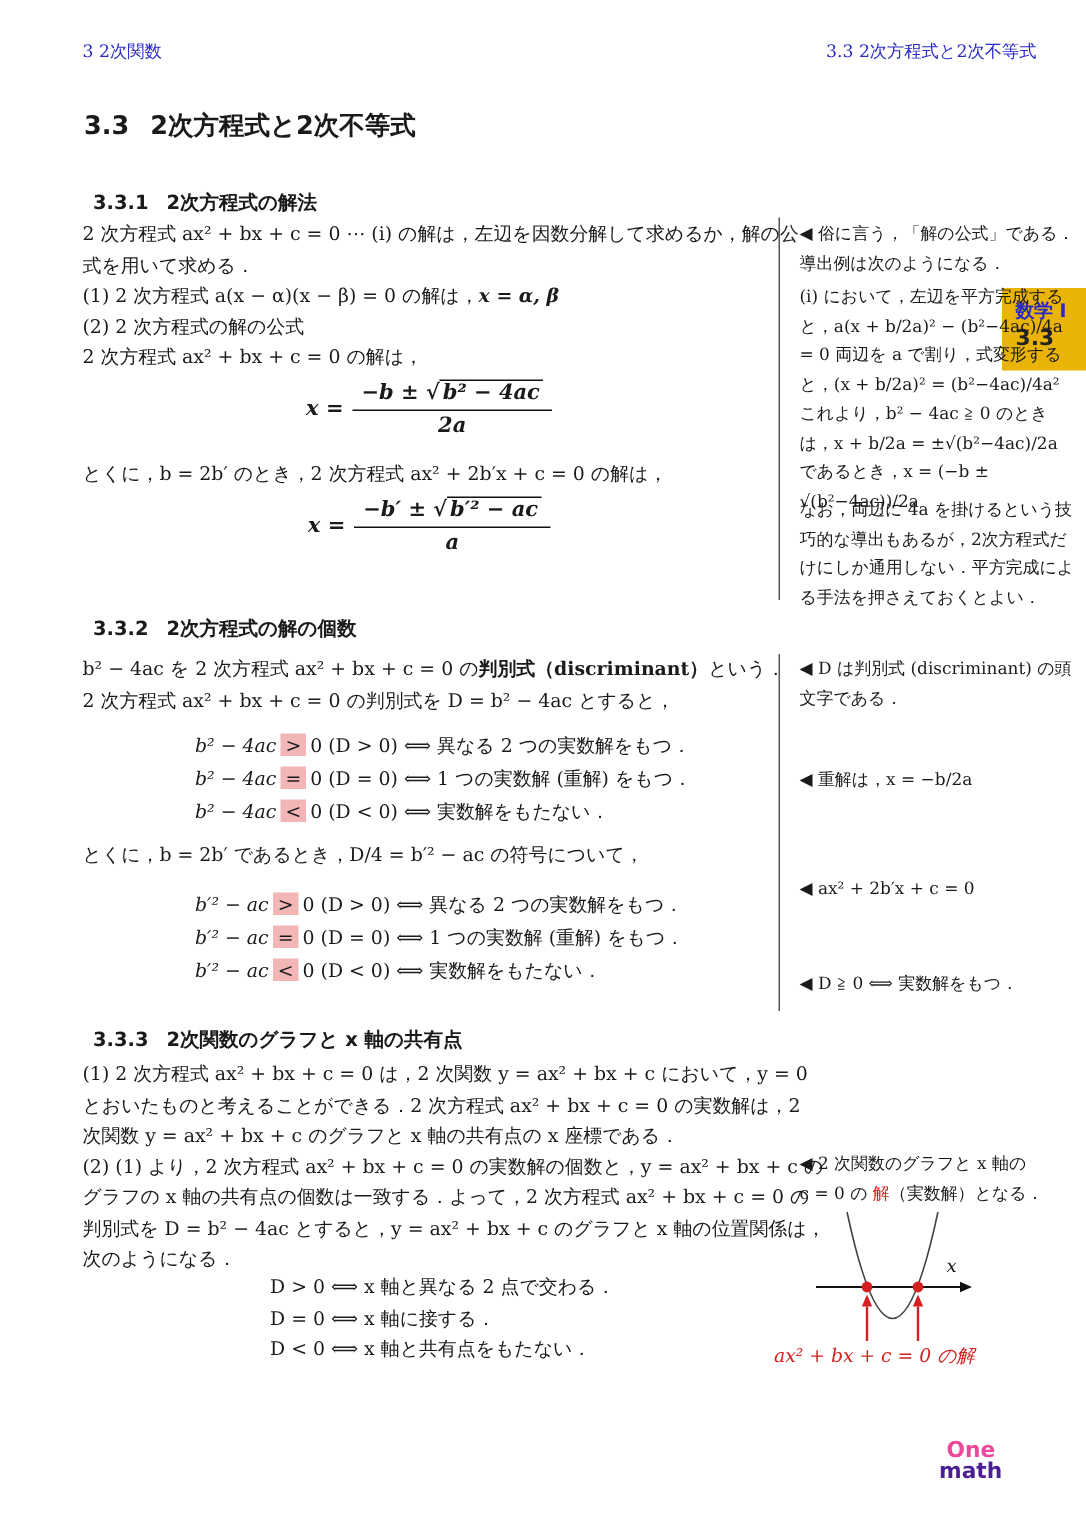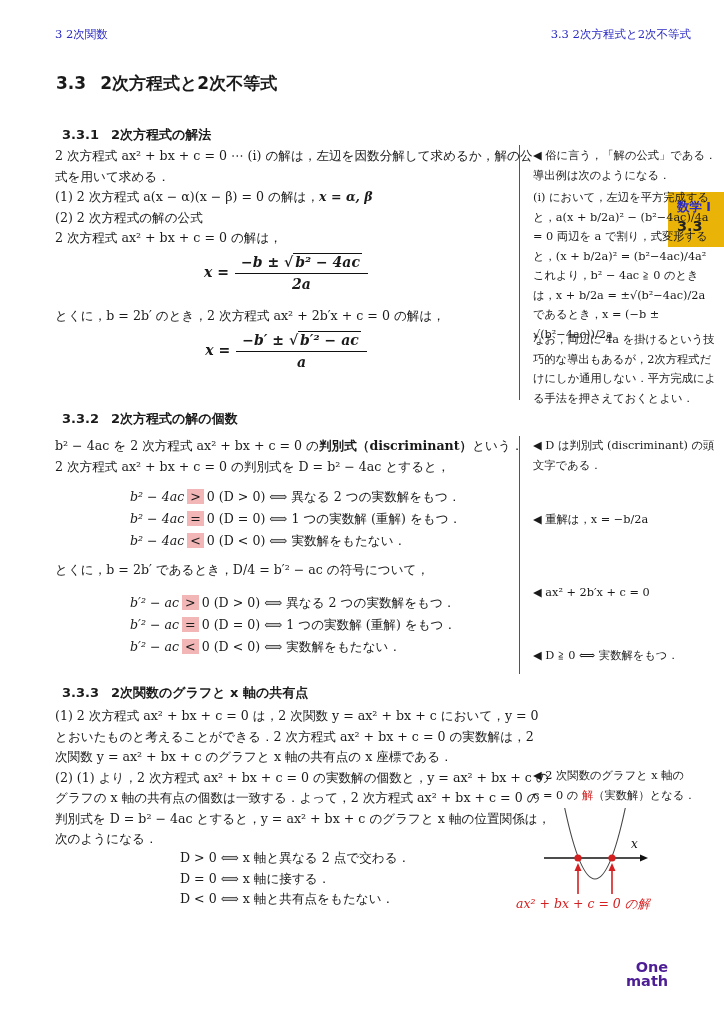--- a/index.html
+++ b/index.html
@@ -32,21 +32,21 @@
   .red{color:#d42020;}
   .vline{position:absolute;left:519px;width:1px;background:#555;}
   .badge{position:absolute;left:668px;top:192px;width:56px;height:55px;background:#eab308;
          font-family:"DejaVu Sans",sans-serif;box-sizing:border-box;padding:7px 0 0 9px;}
   .badge-label{color:#2a2ac4;font-weight:bold;font-size:12.5px;}
   .badge-num{font-weight:bold;font-size:14.5px;color:#222;margin-top:2px;}
   .graph{position:absolute;left:538px;top:808px;}
   .caption{position:absolute;left:516px;top:896px;font-size:12.5px;font-style:italic;white-space:nowrap;}
   .logo{position:absolute;left:626px;top:960px;font-family:"DejaVu Sans",sans-serif;
         font-weight:bold;font-size:14.5px;line-height:14px;}
-  .logo-one{color:#4c1d95;margin-left:5px;text-align:right;}
+  .logo-one{color:#ec4899;margin-left:5px;}
   .logo-math{color:#4c1d95;}
 </style>
 </head>
 <body>
 
 <div class="page">
 
   <div class="hdr hdr-left">3 2次関数</div>
   <div class="hdr hdr-right">3.3 2次方程式と2次不等式</div>
 

